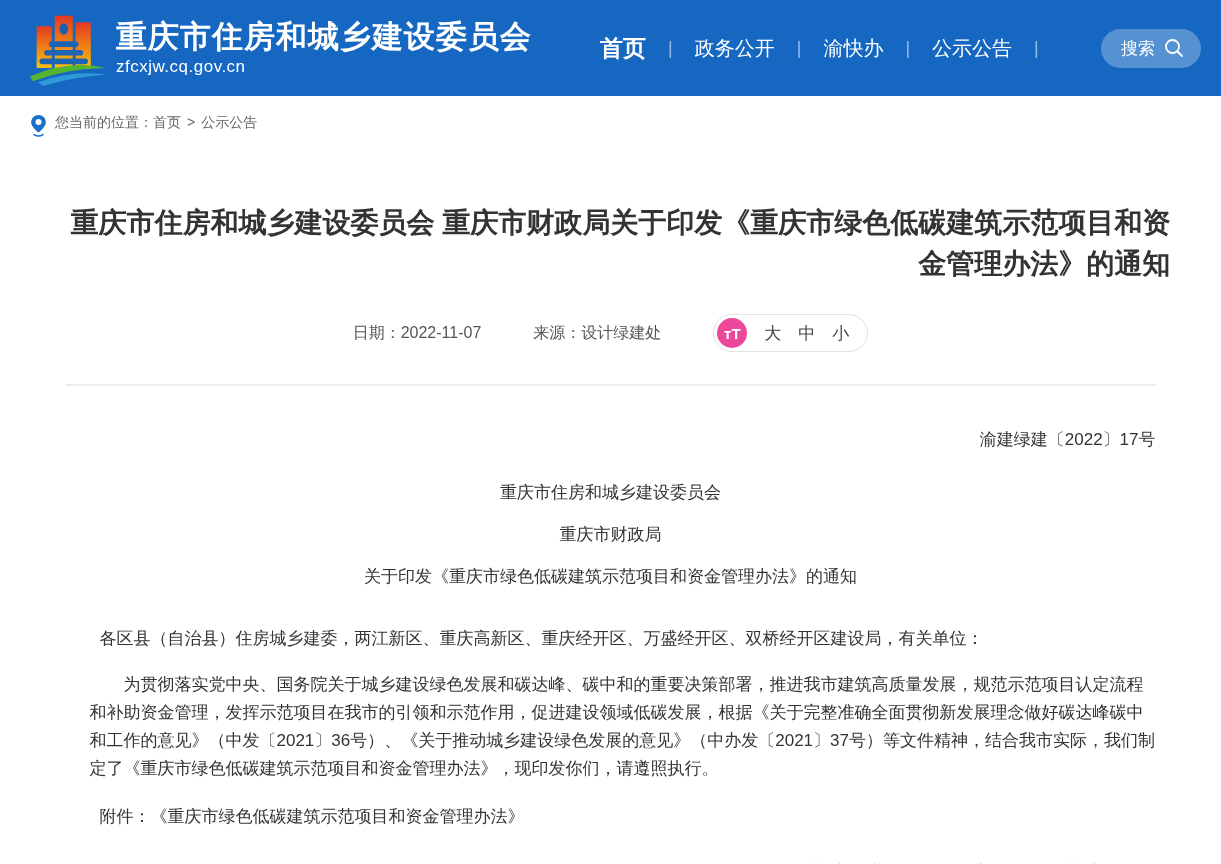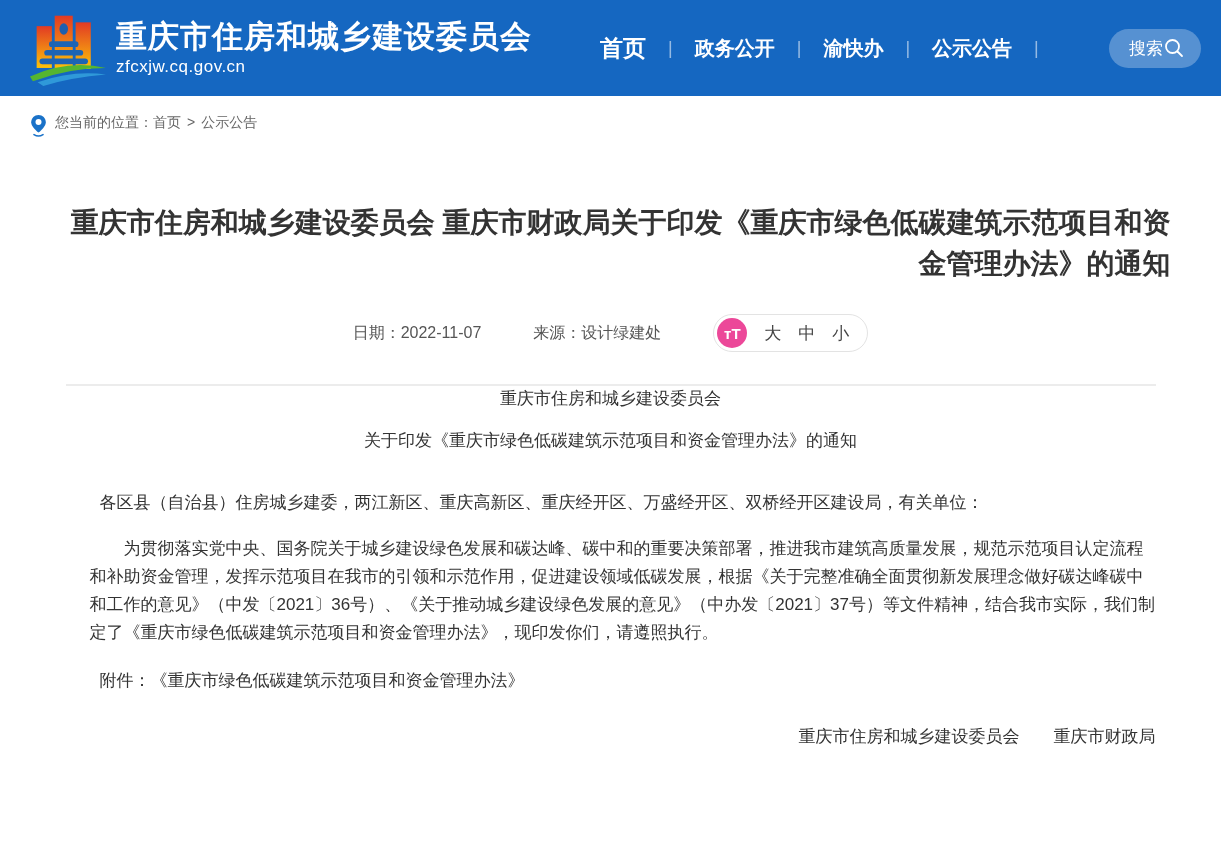--- a/index.html
+++ b/index.html
@@ -18,26 +18,26 @@
   }
   .logo-block { display: flex; align-items: center; }
   .logo-svg { width: 76px; height: 76px; display: block; }
   .site-text { margin-left: 10px; color: #fff; }
   .site-name { font-size: 31px; font-weight: 700; letter-spacing: 1px; line-height: 1.15; }
   .site-url { font-size: 17px; font-weight: 400; letter-spacing: .5px; margin-top: 2px; }
   .main-nav {
     display: flex; align-items: center;
     margin-left: 68px; color: #fff; white-space: nowrap;
   }
-  .nav-item { color: #fff; text-decoration: none; font-size: 20px; cursor: pointer; font-weight: bold; }
+  .nav-item { color: #fff; text-decoration: none; font-size: 20px; cursor: pointer; }
   .nav-item.active { font-size: 23px; font-weight: 700; }
   .nav-sep { color: rgba(255,255,255,.55); font-size: 18px; margin: 0 22px; font-weight: 300; }
   .search-btn {
     margin-left: auto;
-    display: flex; align-items: center; 
+    display: flex; align-items: center; gap: 8px;
     background: rgba(255,255,255,.28);
     border: none; border-radius: 20px;
     height: 39px; padding: 0 16px 0 20px;
     color: #fff; font-size: 17px; cursor: pointer;
     font-family: inherit;
   }
   
   .breadcrumb {
     display: flex; align-items: flex-start;
     padding: 18px 0 14px 30px;
@@ -158,21 +158,23 @@
       <span class="ft-circle">тT</span>
       <span class="ft-opt">大</span>
       <span class="ft-opt">中</span>
       <span class="ft-opt">小</span>
     </div>
   </div>
 
   <div class="divider"></div>
 
   <article class="article-body">
+    <p class="doc-number">渝建绿建〔2022〕17号</p>
     <p class="center-line">重庆市住房和城乡建设委员会</p>
+    <p class="center-line">重庆市财政局</p>
     <p class="center-line">关于印发《重庆市绿色低碳建筑示范项目和资金管理办法》的通知</p>
     <p class="salutation">各区县（自治县）住房城乡建委，两江新区、重庆高新区、重庆经开区、万盛经开区、双桥经开区建设局，有关单位：</p>
     <p class="body-para">为贯彻落实党中央、国务院关于城乡建设绿色发展和碳达峰、碳中和的重要决策部署，推进我市建筑高质量发展，规范示范项目认定流程和补助资金管理，发挥示范项目在我市的引领和示范作用，促进建设领域低碳发展，根据《关于完整准确全面贯彻新发展理念做好碳达峰碳中和工作的意见》（中发〔2021〕36号）、《关于推动城乡建设绿色发展的意见》（中办发〔2021〕37号）等文件精神，结合我市实际，我们制定了《重庆市绿色低碳建筑示范项目和资金管理办法》，现印发你们，请遵照执行。</p>
     <p class="attachment">附件：《重庆市绿色低碳建筑示范项目和资金管理办法》</p>
     <p class="signature">重庆市住房和城乡建设委员会　　重庆市财政局</p>
 
   </article>
 </main>
 
 </body></html>

